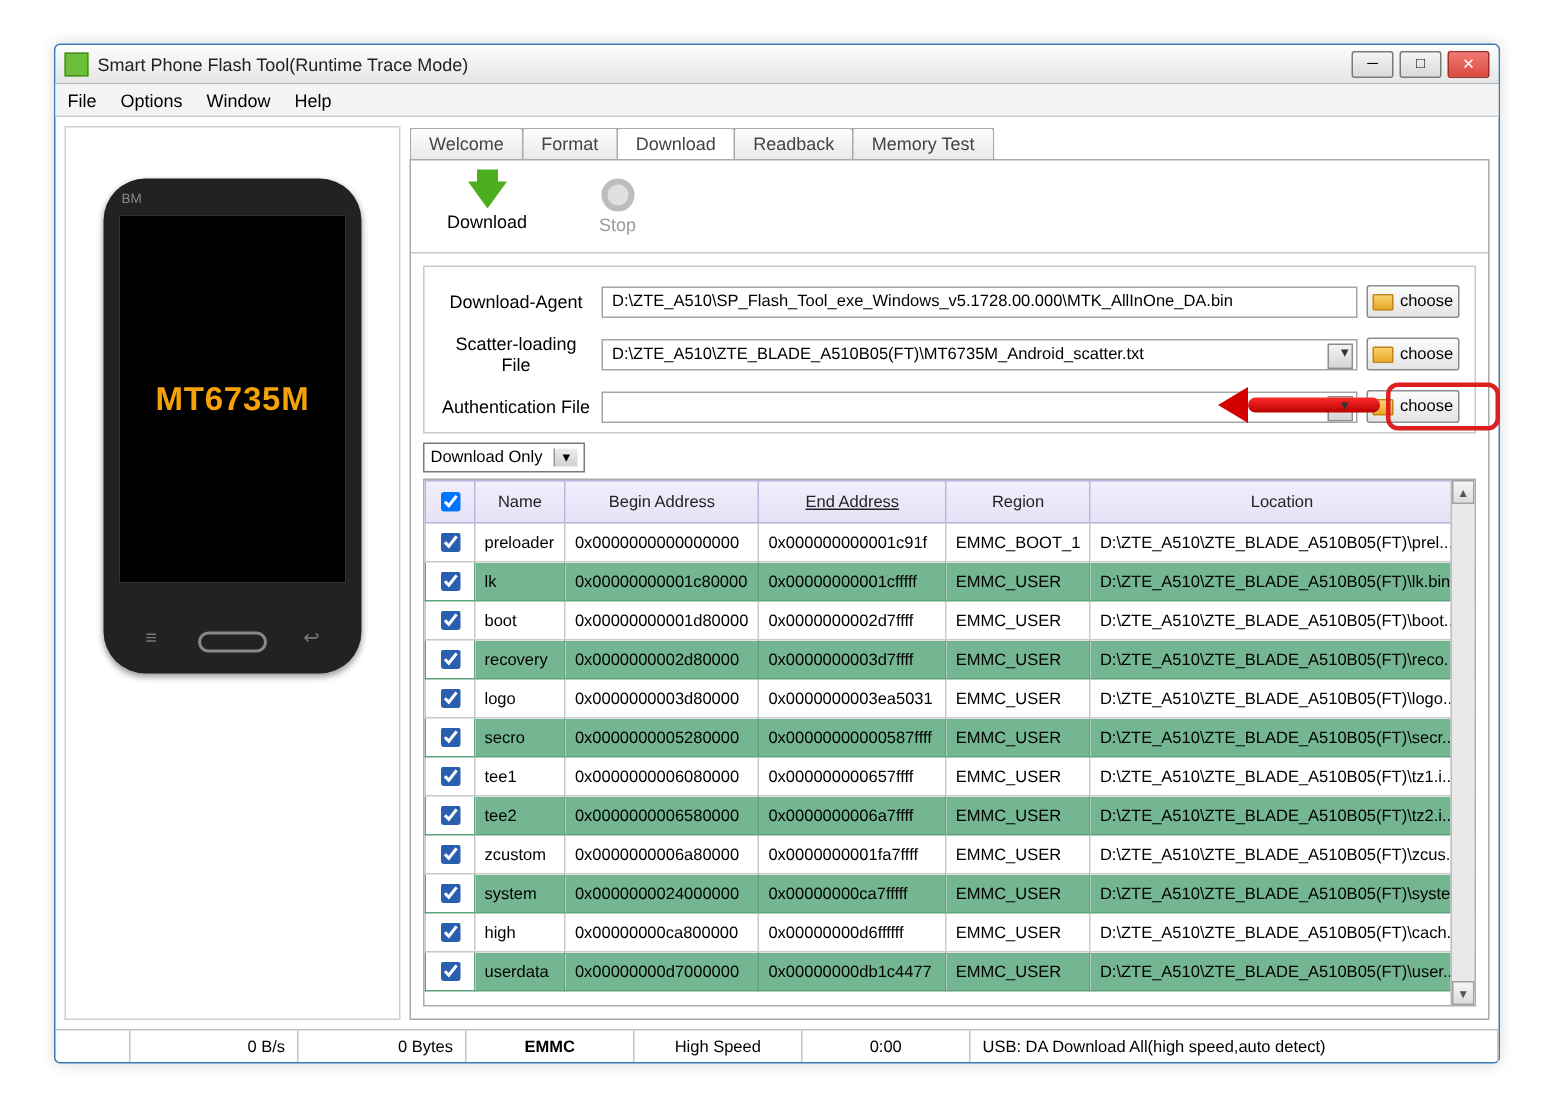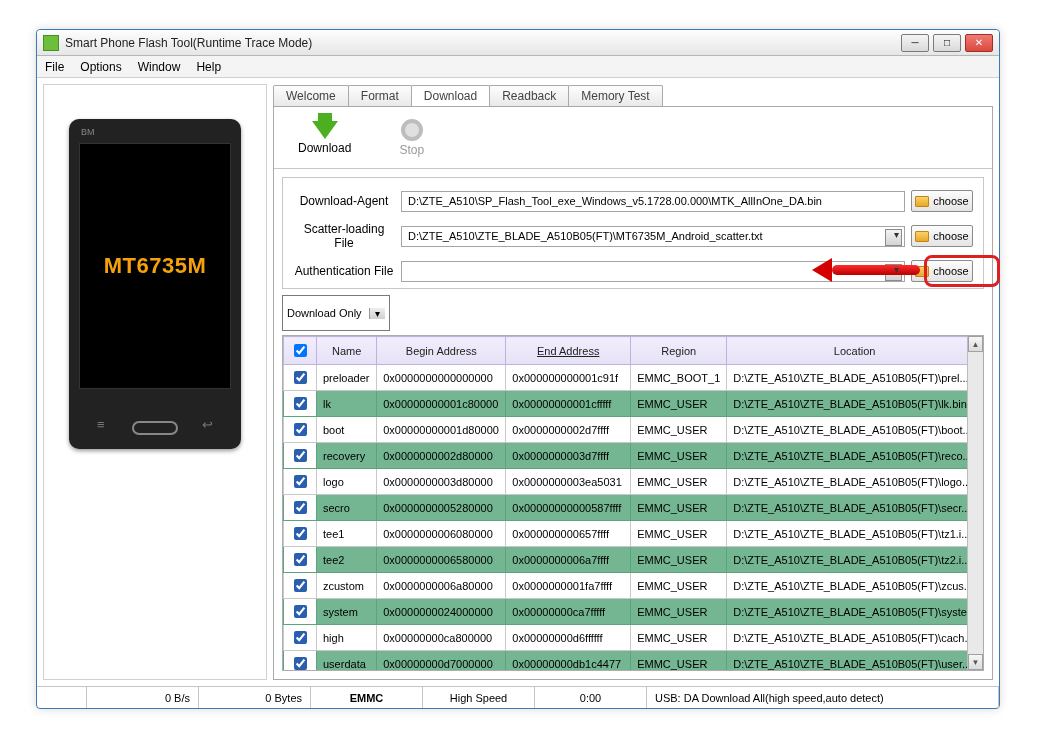--- a/index.html
+++ b/index.html
@@ -71,21 +71,21 @@
     display: flex;
     align-items: flex-start;
     justify-content: center;
     padding-top: 34px;
     flex-shrink: 0;
   }
   .phone {
     width: 172px;
     height: 330px;
     background: #222;
-    border-radius: 10px;
+    border-radius: 28px;
     position: relative;
     box-shadow: 0 2px 4px rgba(0,0,0,.4);
   }
   .phone .screen {
     position: absolute;
     left: 10px; right: 10px; top: 24px; height: 246px;
     background: #000;
     border: 1px solid #333;
     display: flex; align-items: center; justify-content: center;
   }
@@ -206,21 +206,21 @@
     border:1px solid #c38410;
     border-radius:1px;
   }
   .choose-highlight{
     position:absolute;
     border:3px solid #dc1f1f;
     border-radius:8px;
     pointer-events:none;
   }
   .mode-select{
-    width:108px; height:36px;
+    width:108px; height:20px;
     border:1px solid #7a7a7a;
     display:flex; align-items:center; padding:0 4px;
     background:#fff;
     margin:6px 18px 0 8px;
     position:relative;
     font-size:11px;
   }
   .mode-select::after{
     content:"▾"; position:absolute; right:4px; font-size:10px;
     background:linear-gradient(#eee,#d0d0d0);

